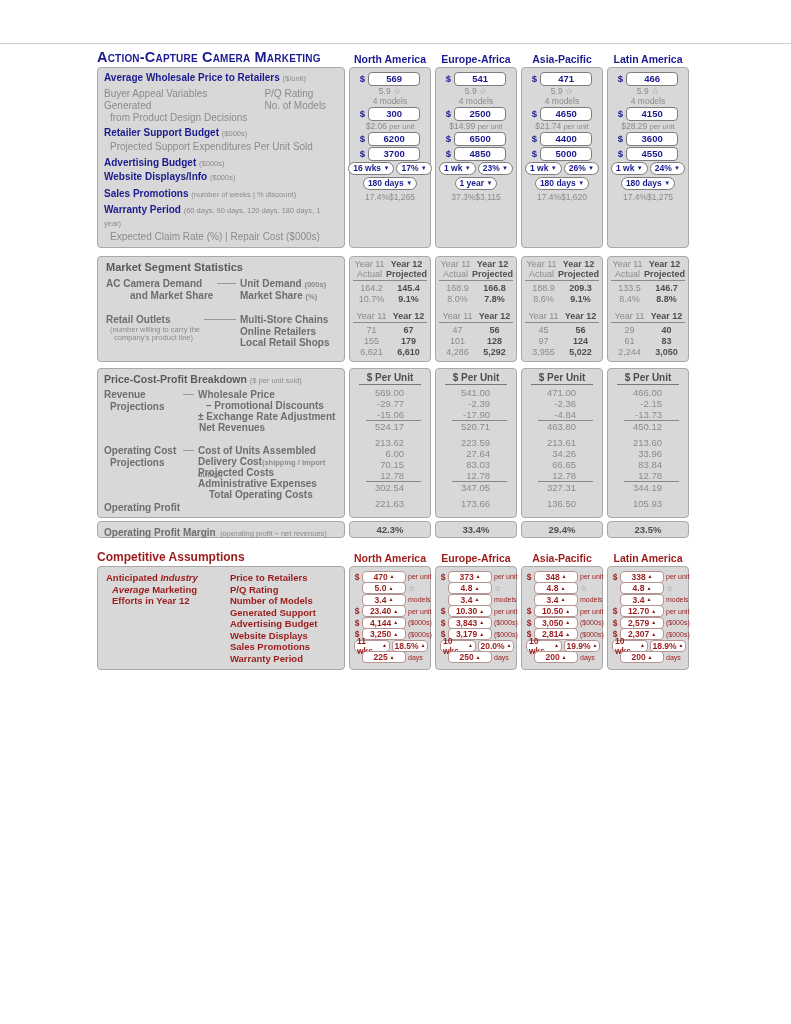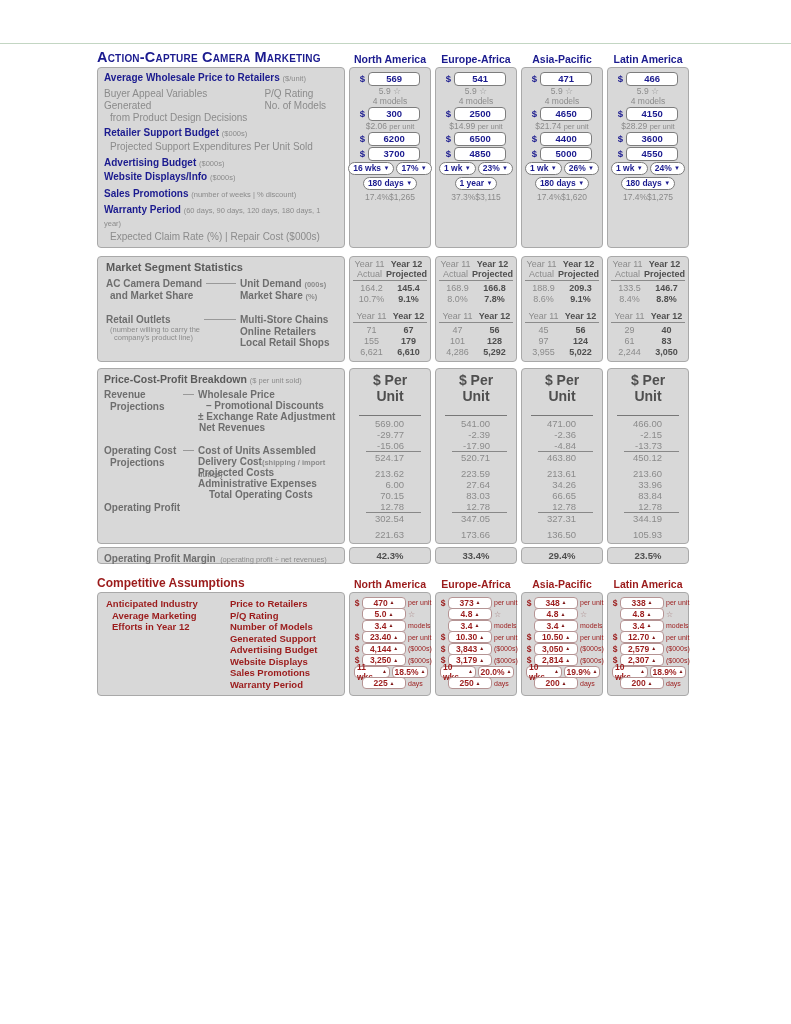--- a/index.html
+++ b/index.html
@@ -42,33 +42,33 @@
   .s2c{padding:3px 3px;font-size:9px;text-align:center}
   .s2h{display:grid;grid-template-columns:1fr 1fr;border-bottom:1px solid #8b8b8b;padding-bottom:1px;line-height:9.5px}
   .v11{color:#8b8b8b}.v12{color:#4f4f4f;font-weight:bold}
   .s2r{display:grid;grid-template-columns:1fr 1fr;height:11px;line-height:11px}
   .s2h2{display:grid;grid-template-columns:1fr 1fr;border-bottom:1px solid #8b8b8b;margin-top:6px;line-height:11px}
   
   .s3l{padding:4px 6px;font-size:10px}
   .s3rl div{height:11px;line-height:11px}
   .ind1{margin-left:95px}.ind2{margin-left:105px}
   .s3c{padding:3px 0;font-size:9.5px}
-  .ph{color:#4f4f4f;font-weight:bold;font-size:14px;text-align:center;margin:0 9px 2px;border-bottom:1px solid #777;padding-bottom:11px}
+  .ph{color:#4f4f4f;font-weight:bold;font-size:10px;text-align:center;margin:0 9px 2px;border-bottom:1px solid #777;padding-bottom:1px}
   .n{height:11px;line-height:11px;text-align:right;padding-right:26px;color:#8b8b8b}
   .rule{border-top:1px solid #888;margin:0 9px 0 16px}
   .spc{height:5px}
   .s3m{margin-top:3px}
   .mlab{padding:2px 6px;height:17px;line-height:13px}
   .mval{height:17px;line-height:15px;text-align:center;color:#4f4f4f;font-weight:bold;font-size:9.5px}
   
   .s4hdr{margin-top:12px;align-items:end}
   .chead{color:#9b1b1b;font-weight:bold;font-size:12px}
   .s4l{padding:5px 8px}
   .rl{color:#9b1b1b;font-weight:bold;font-size:9.5px;line-height:11.5px}
-  .rlit{}
+  .rlit{font-style:italic}
   .connr{flex:1;border-top:1px solid #9b1b1b;margin:5px 4px 0}
   .s4c{padding:4px 2px}
   .crow{display:flex;align-items:center;height:11.5px;gap:2px;padding-left:2px}
   .rdol{color:#9b1b1b;font-weight:bold;font-size:8.5px;width:6px;flex:none;text-align:center}
   .rbox{background:#fff;border:1px solid #b59494;border-radius:4px;color:#9b1b1b;font-weight:bold;font-size:8.5px;
         height:10px;box-sizing:content-box;padding:0 2px;min-width:38px;display:flex;align-items:center;justify-content:center;gap:2px}
   .rbox.wk{min-width:30px}
   .utri{font-size:5px;color:#7d1414;line-height:5px}
   .ann{color:#9b1b1b;font-size:7px;white-space:nowrap}
   .rstar{color:#a98484;font-size:8px}
@@ -243,21 +243,21 @@
         </div>
     </div>
   </div>
 
   <div class="grid sec">
     <div class="panel s2l">
       <div class="shead">Market Segment Statistics</div>
       <div class="blk" style="margin-top:5px">
         <div>
           <div class="glb">AC Camera Demand</div>
-          <div class="glb" style="margin-left:4px">and Market Share</div>
+          <div class="glb" style="margin-left:24px">and Market Share</div>
         </div>
         <div class="conn"></div>
         <div style="width:96px">
           <div class="glb"><span>Unit Demand</span> <span class="gn">(000s)</span></div>
           <div class="glb"><span>Market Share</span> <span class="gn">(%)</span></div>
         </div>
       </div>
       <div class="blk" style="margin-top:13px">
         <div>
           <div class="glb">Retail Outlets</div>

